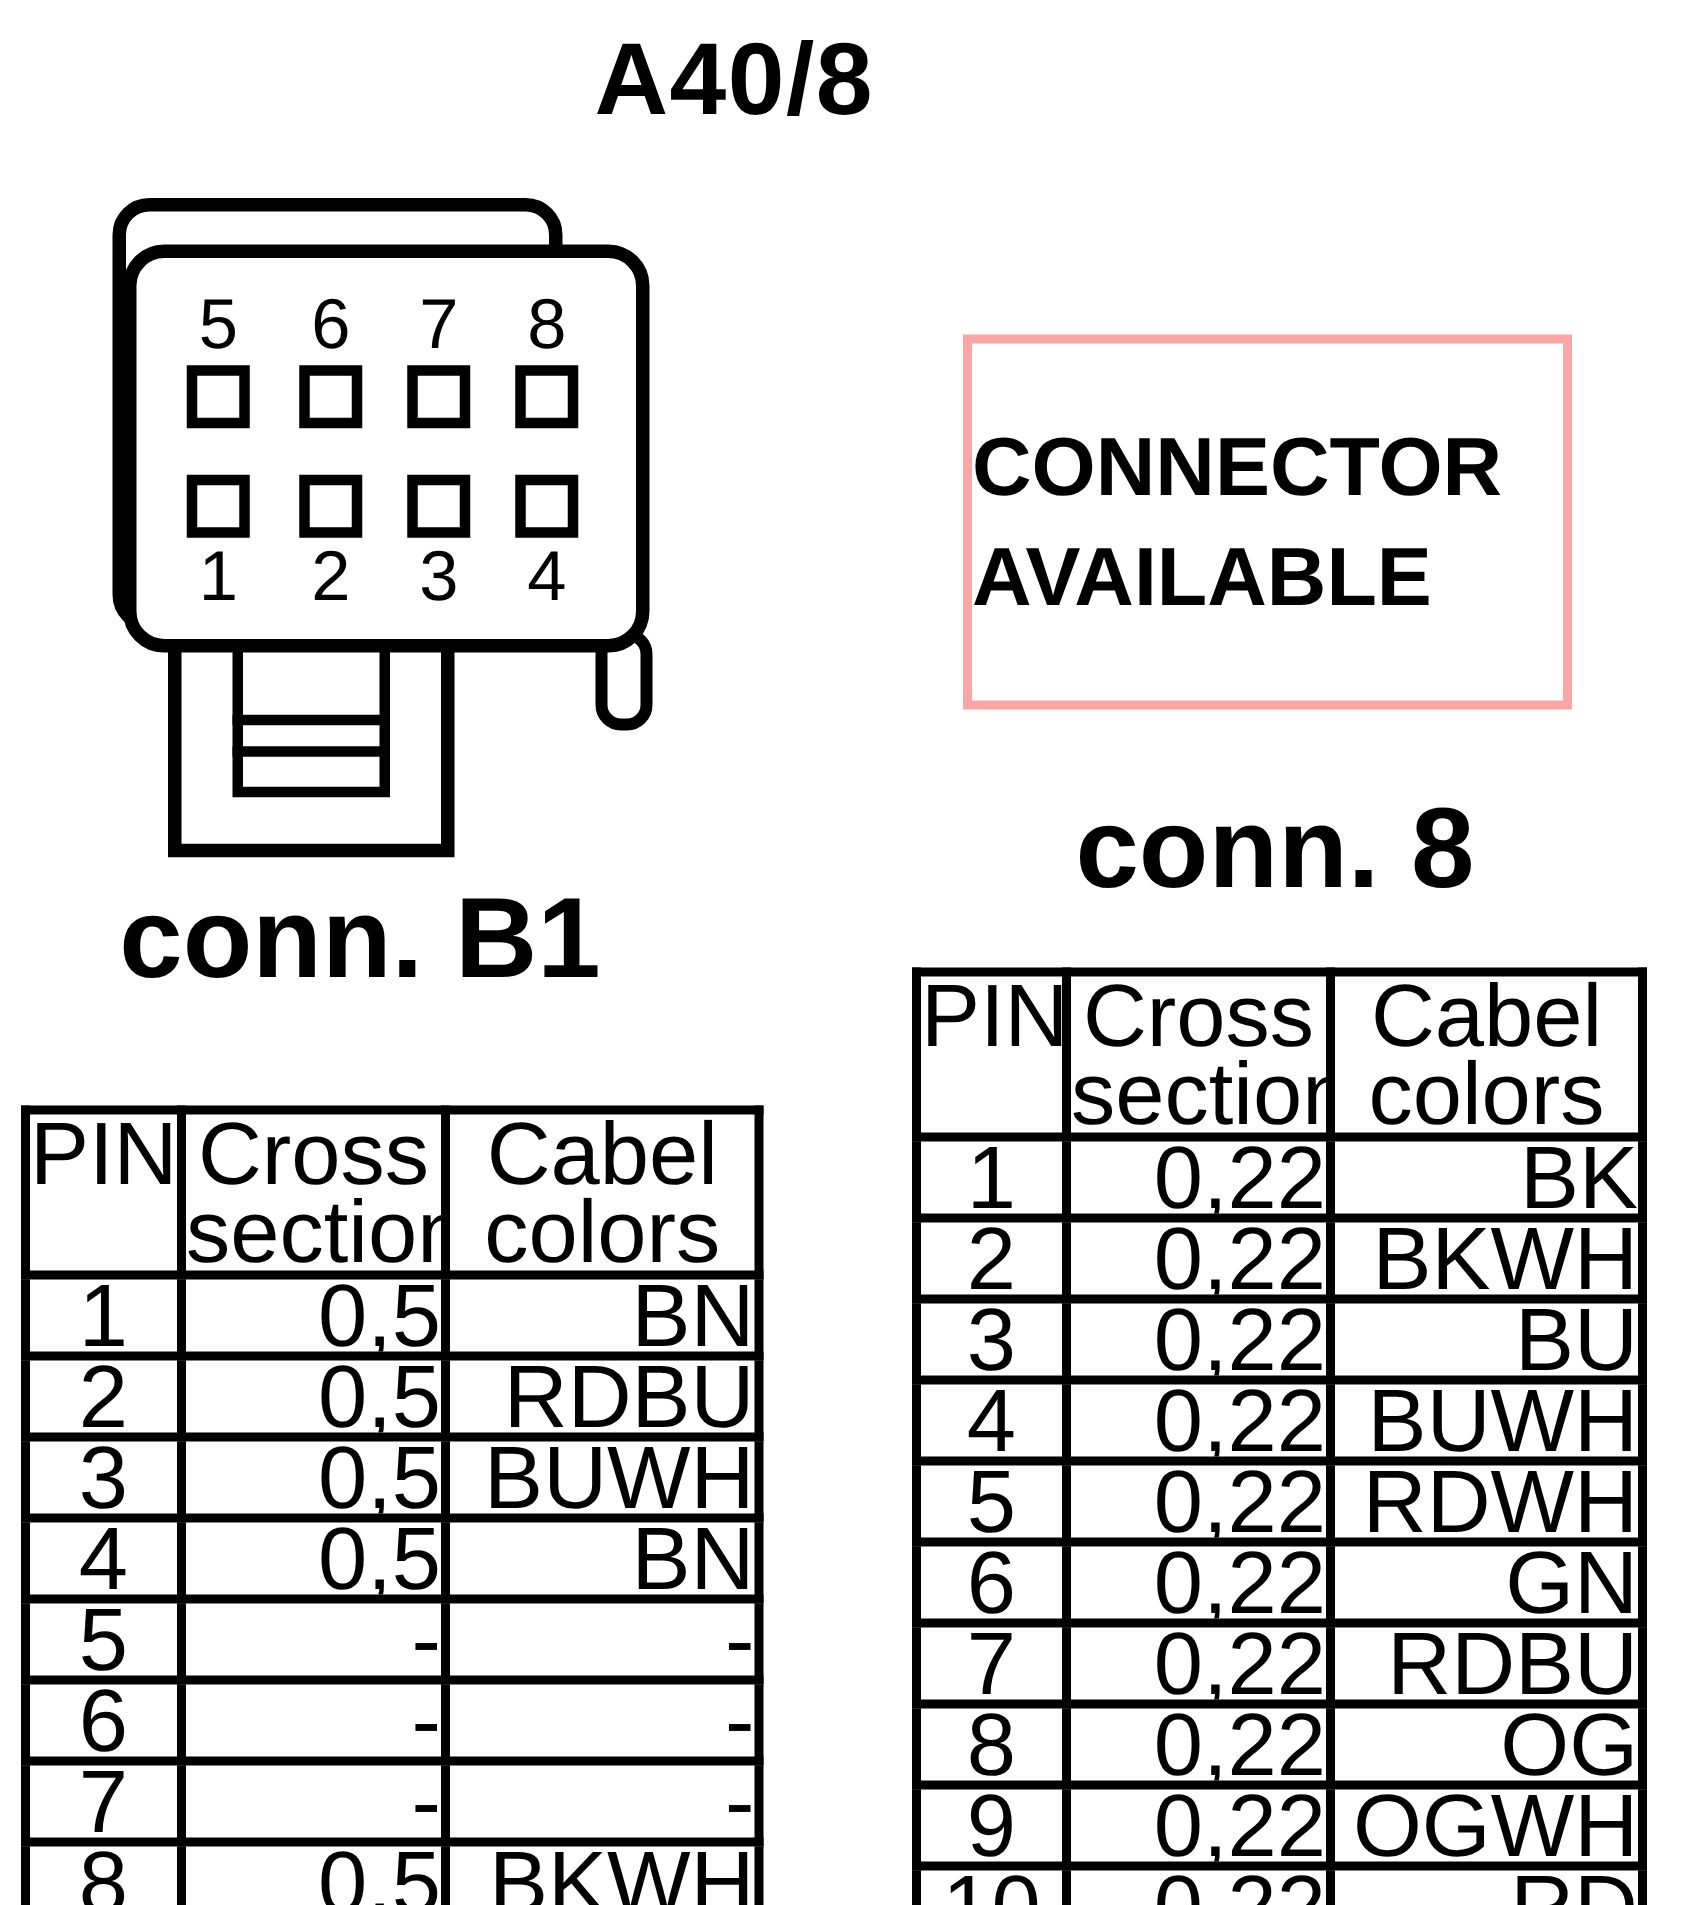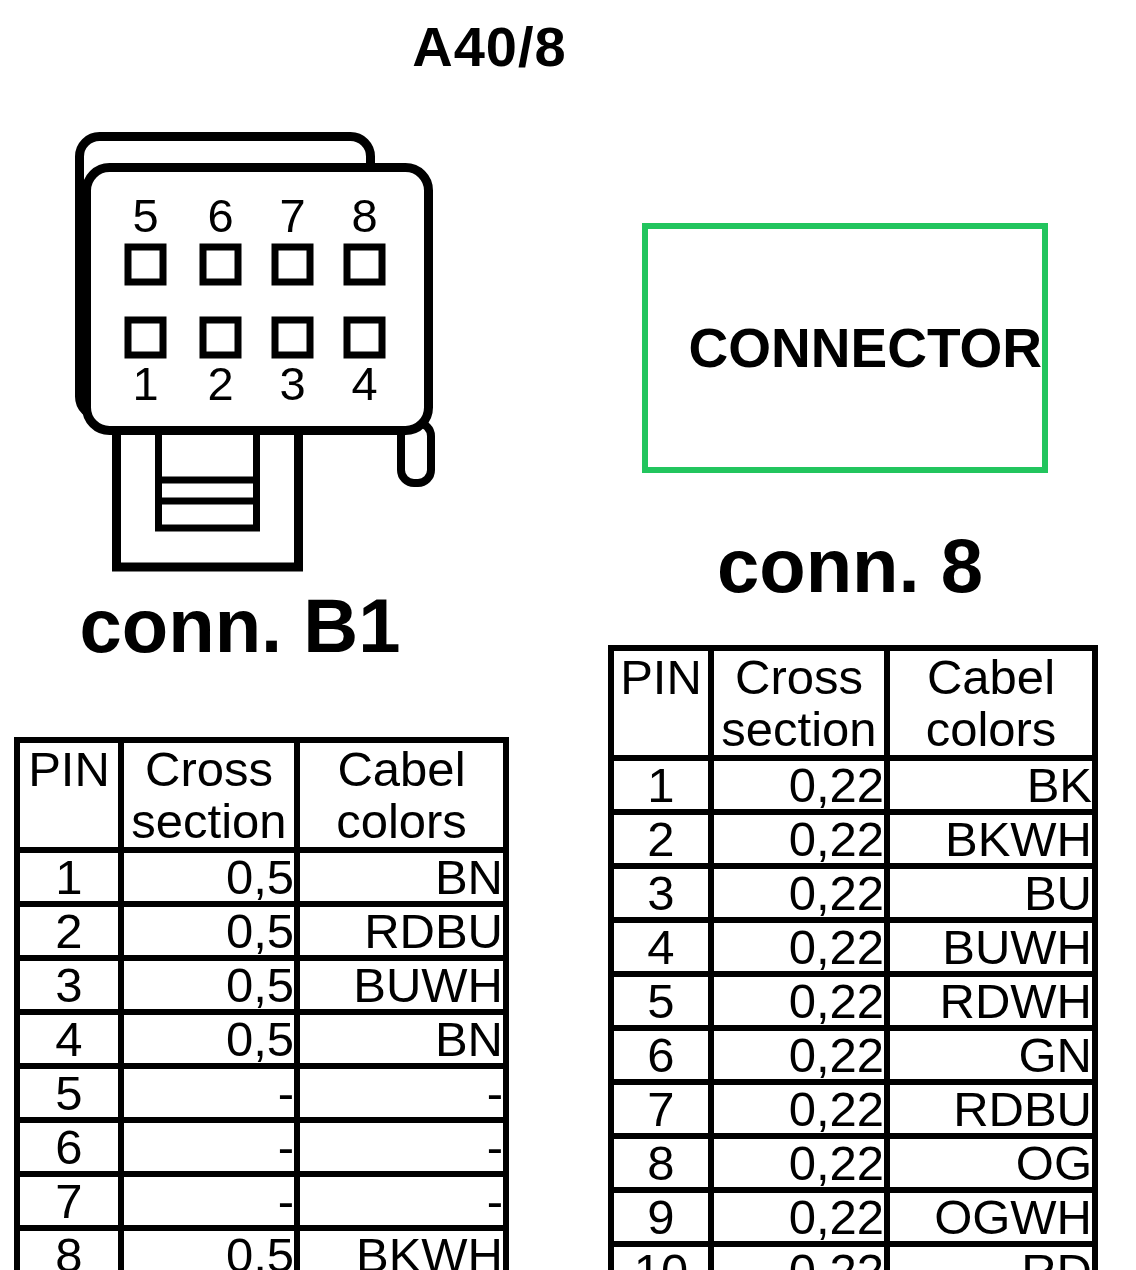--- a/index.html
+++ b/index.html
@@ -1,37 +1,37 @@
 <!DOCTYPE html>
 <html><head>
 <meta charset="utf-8">
 <style>
   * { margin:0; padding:0; box-sizing:border-box; }
   html,body { width:1136px; height:1270px; background:#ffffff; color:#000000;
               font-family:"Liberation Sans", sans-serif; overflow:hidden; position:relative; }
   .abs { position:absolute; }
 
   .page-title { top:14px; left:0; width:979px; text-align:center;
-                font-size:56px; font-weight:bold; letter-spacing:1px; }
+                font-size:68px; font-weight:bold; letter-spacing:1px; }
 
   
   #connector-svg { left:70px; top:125px; }
 
   
   .notice-box { left:642px; top:223px; width:406px; height:250px;
-                border:6px solid #22c55e; display:flex; flex-direction:column;
-                align-items:flex-end; justify-content:center; }
+                border:6px solid #fca5a5; display:flex; flex-direction:column;
+                align-items:flex-start; justify-content:center; }
   .notice-line { font-size:55px; font-weight:bold; line-height:73px; text-align:center; }
 
   .conn-label { font-size:76px; font-weight:bold; text-align:center; line-height:80px; }
   #label-b1   { left:20px;  top:586px; width:440px; }
   #label-c1   { left:608px; top:526px; width:484px; }
 
   table { border-collapse:collapse; position:absolute; table-layout:fixed; }
-  td, th { border:6px solid #000; font-size:49px; font-weight:normal;
+  td, th { border:6px solid #000; font-size:59px; font-weight:normal;
            overflow:hidden; white-space:normal; }
   th { height:110px; vertical-align:top; text-align:center; line-height:52px; }
   td { height:49px; line-height:48px; }
   td.c-pin { text-align:center; }
   td.c-val { text-align:right; padding-left:12px; }
 
   #table-b1 { left:14px;  top:737px; width:489px; }
   #table-b1 col.pin   { width:104px; }
   #table-b1 col.cross { width:176px; }
   #table-b1 col.color { width:209px; }
@@ -76,20 +76,21 @@
   <text x="222.5" y="107" font-size="47" text-anchor="middle">7</text>
   <text x="294.5" y="107" font-size="47" text-anchor="middle">8</text>
   <text x="75.5" y="275" font-size="47" text-anchor="middle">1</text>
   <text x="150.5" y="275" font-size="47" text-anchor="middle">2</text>
   <text x="222.5" y="275" font-size="47" text-anchor="middle">3</text>
   <text x="294.5" y="275" font-size="47" text-anchor="middle">4</text>
 </svg>
 
 <div class="abs notice-box">
   <div class="notice-line">CONNECTOR</div>
+  <div class="notice-line">AVAILABLE</div>
 </div>
 
 <div id="label-c1" class="abs conn-label">conn. 8</div>
 <div id="label-b1" class="abs conn-label">conn. B1</div>
 
 <table id="table-b1">
   <colgroup>
       <col class="pin">
       <col class="cross">
       <col class="color">

